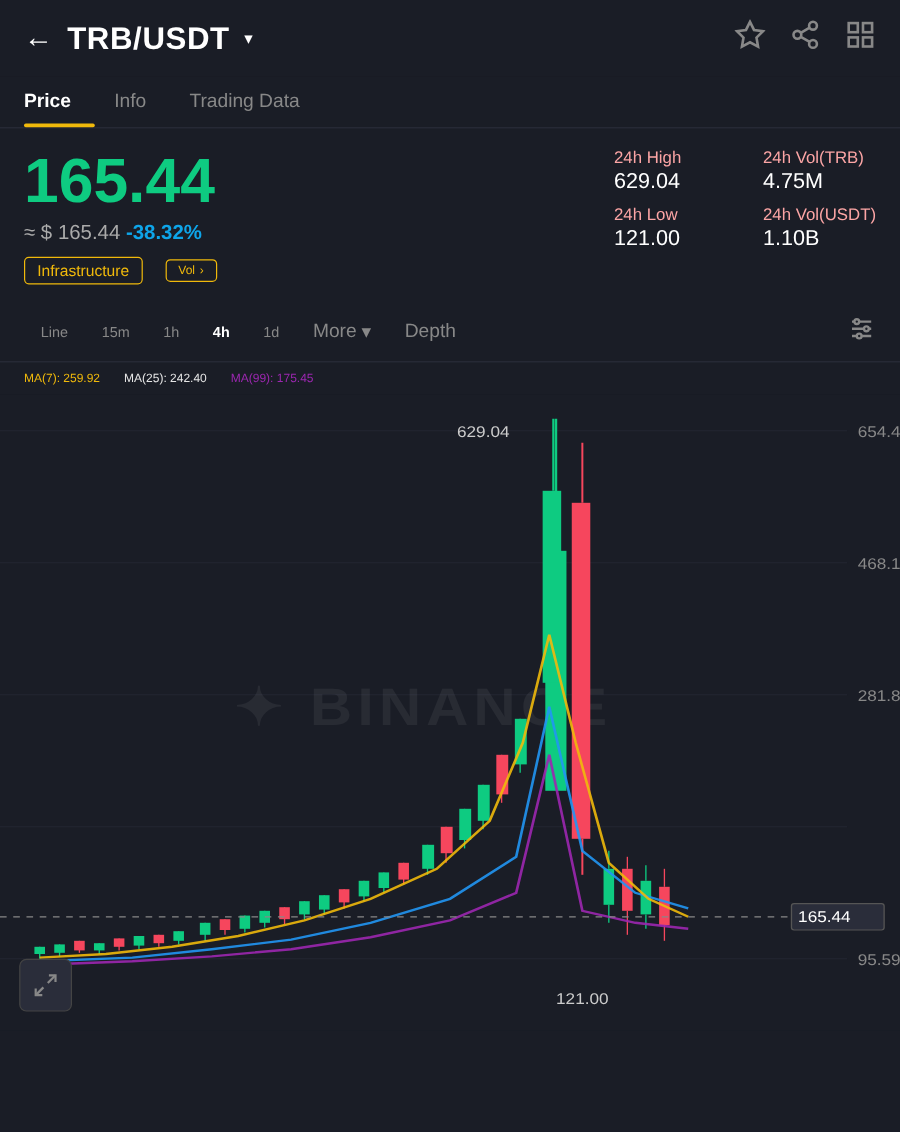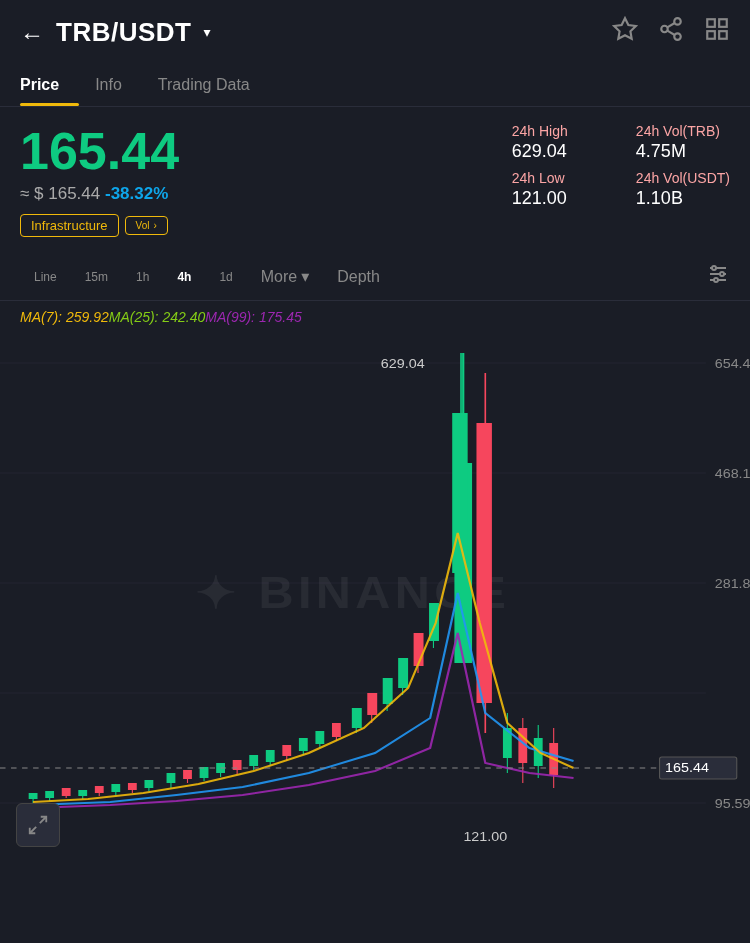--- a/index.html
+++ b/index.html
@@ -101,21 +101,21 @@
       font-size: 17px;
       color: #aaa;
       margin-top: 4px;
     }
     .price-change {
       color: #0ea5e9;
       font-weight: 600;
     }
     .tags {
       display: flex;
-      gap: 6px;
+      gap: 19px;
       margin-top: 10px;
       align-items: center;
     }
     .tag {
       background: transparent;
       border: 1px solid #f0b90b;
       color: #f0b90b;
       padding: 3px 10px;
       border-radius: 4px;
       font-size: 13px;
@@ -183,27 +183,27 @@
     }
     .settings-icon {
       margin-left: auto;
       color: #888;
       font-size: 20px;
     }
 
     
     .ma-row {
       display: flex;
+      gap: 20px;
       padding: 8px 20px;
-      font-size: 14px;
-      font-style: italic;
+      font-size: 10px;
     }
     .ma-item {}
     .ma-yellow { color: #f0b90b; }
-    .ma-blue { color: #84cc16; text-align: center; }
+    .ma-blue { color: #e5e5e5; text-align: center; }
     .ma-purple { color: #9c27b0; }
 
     
     .chart-area {
       position: relative;
       background: #1a1d26;
       height: 530px;
       overflow: hidden;
     }
     .chart-svg {

